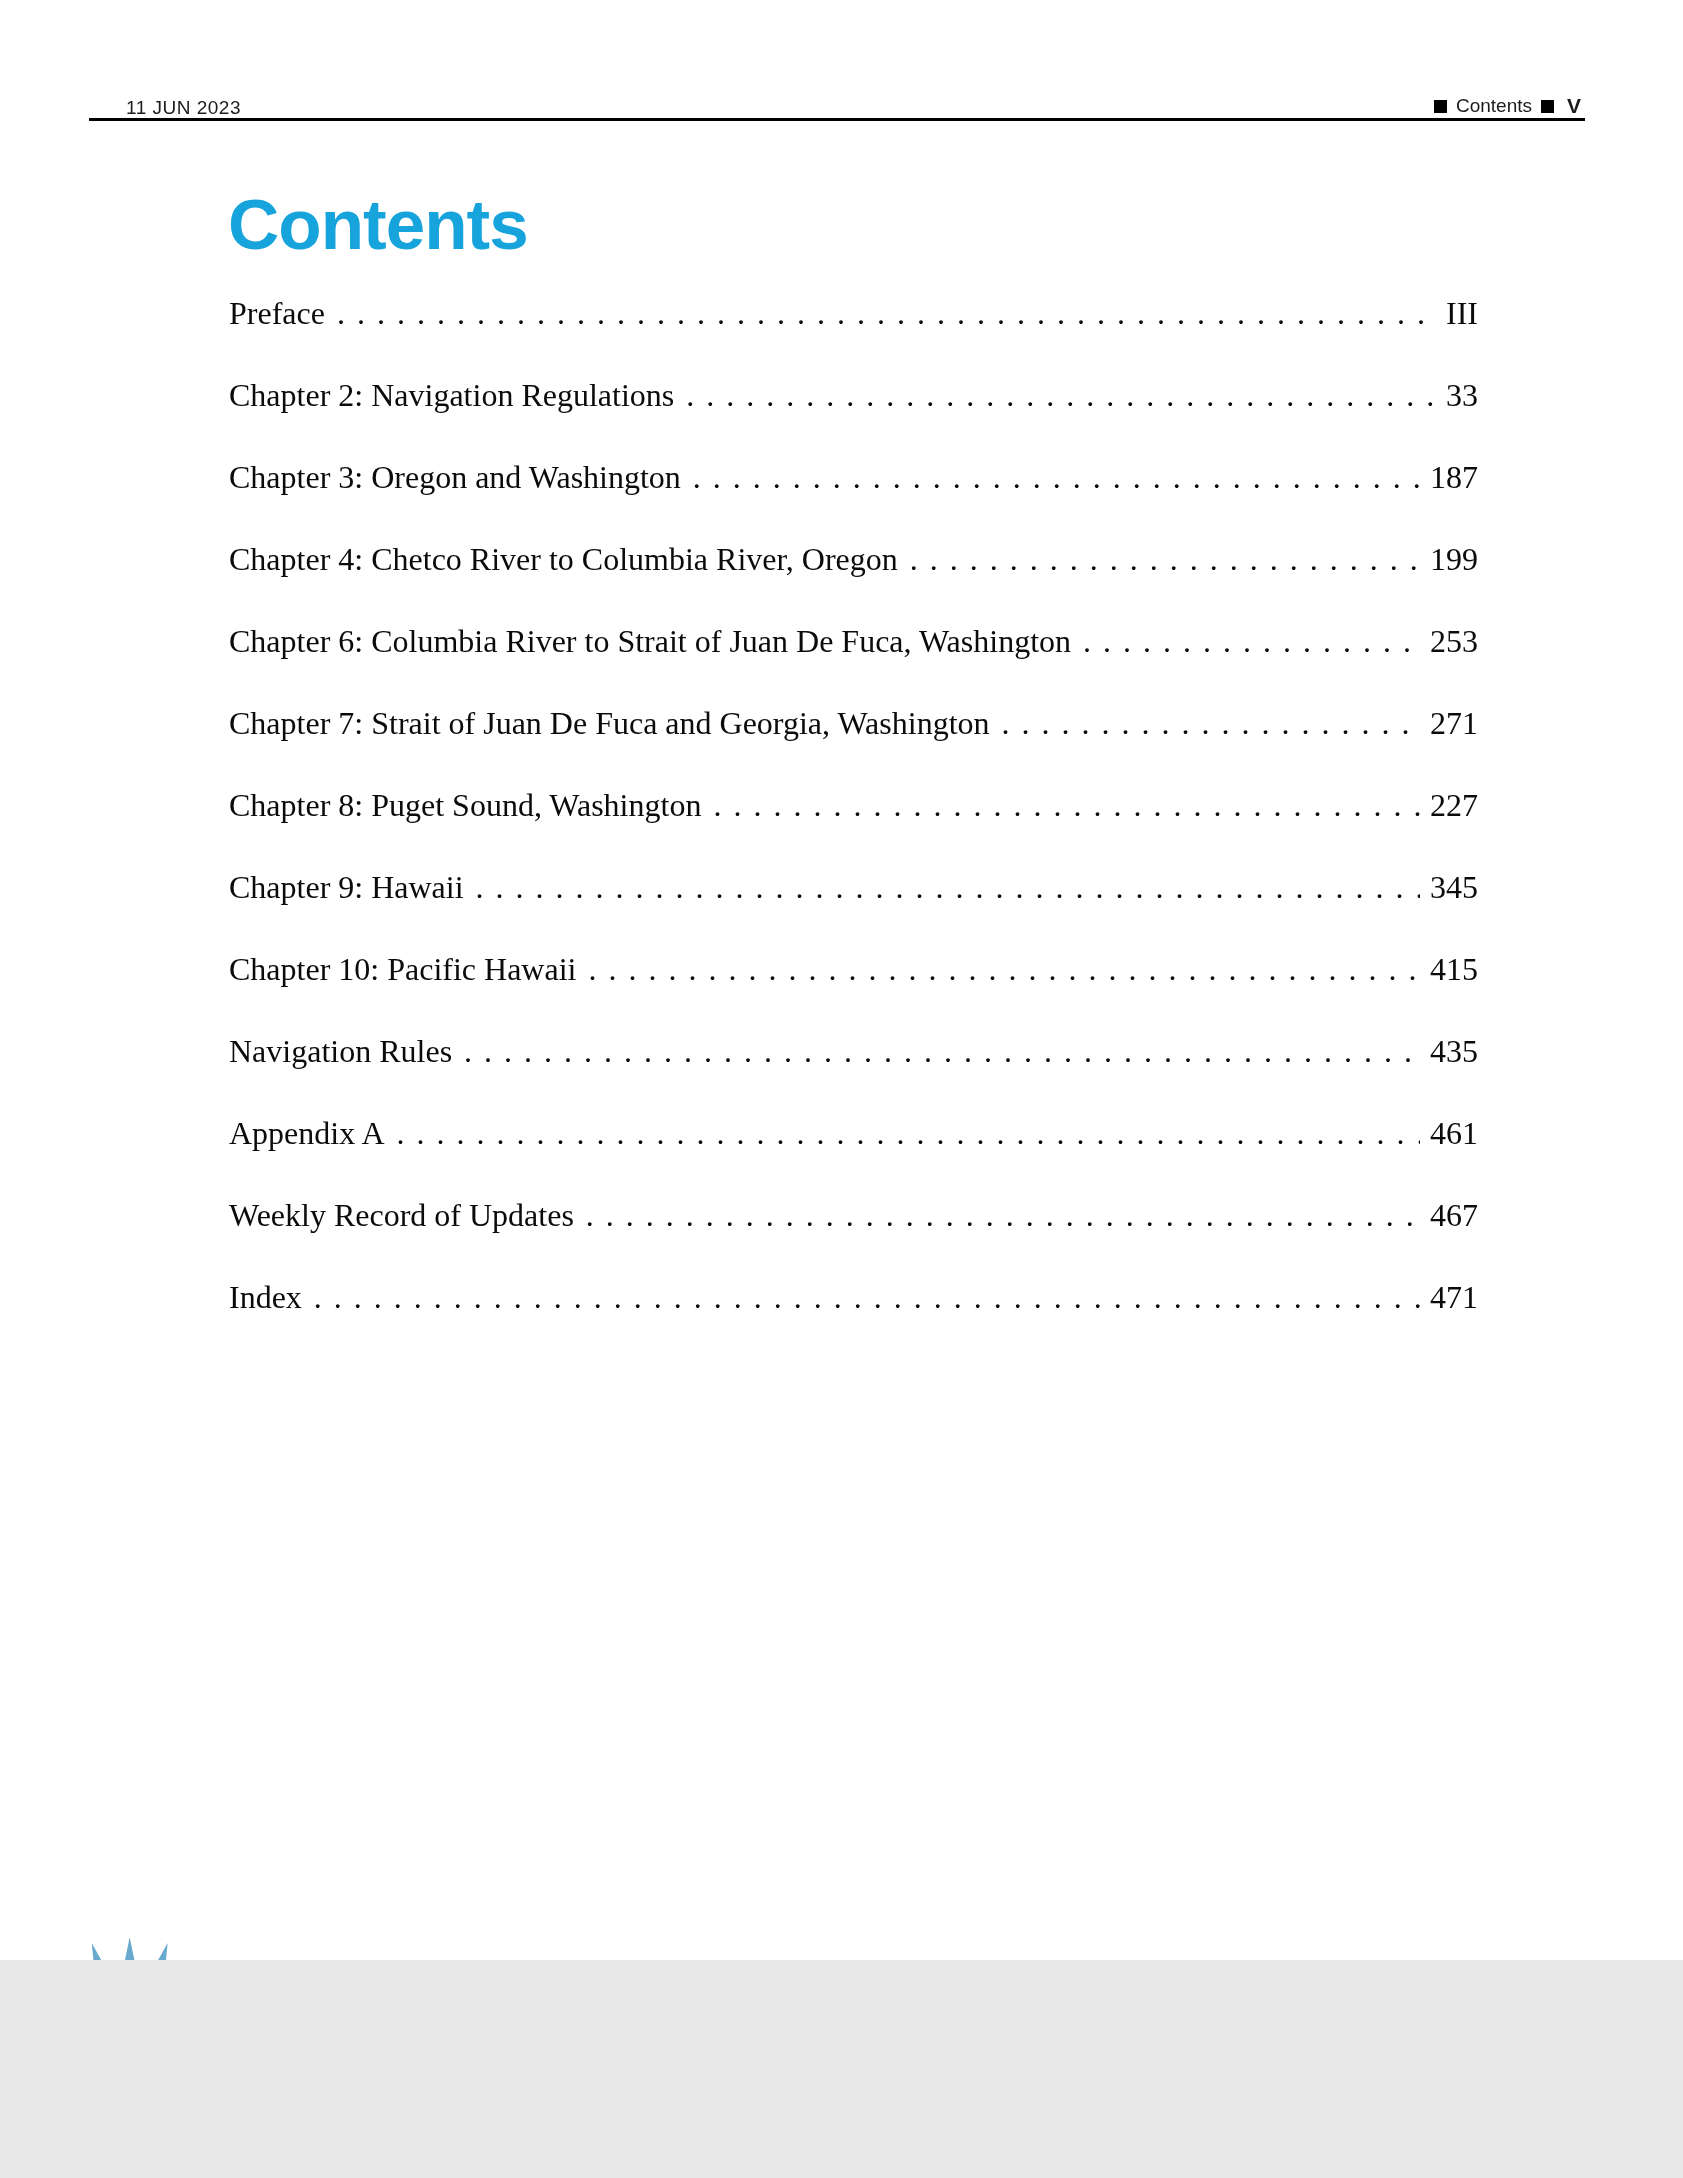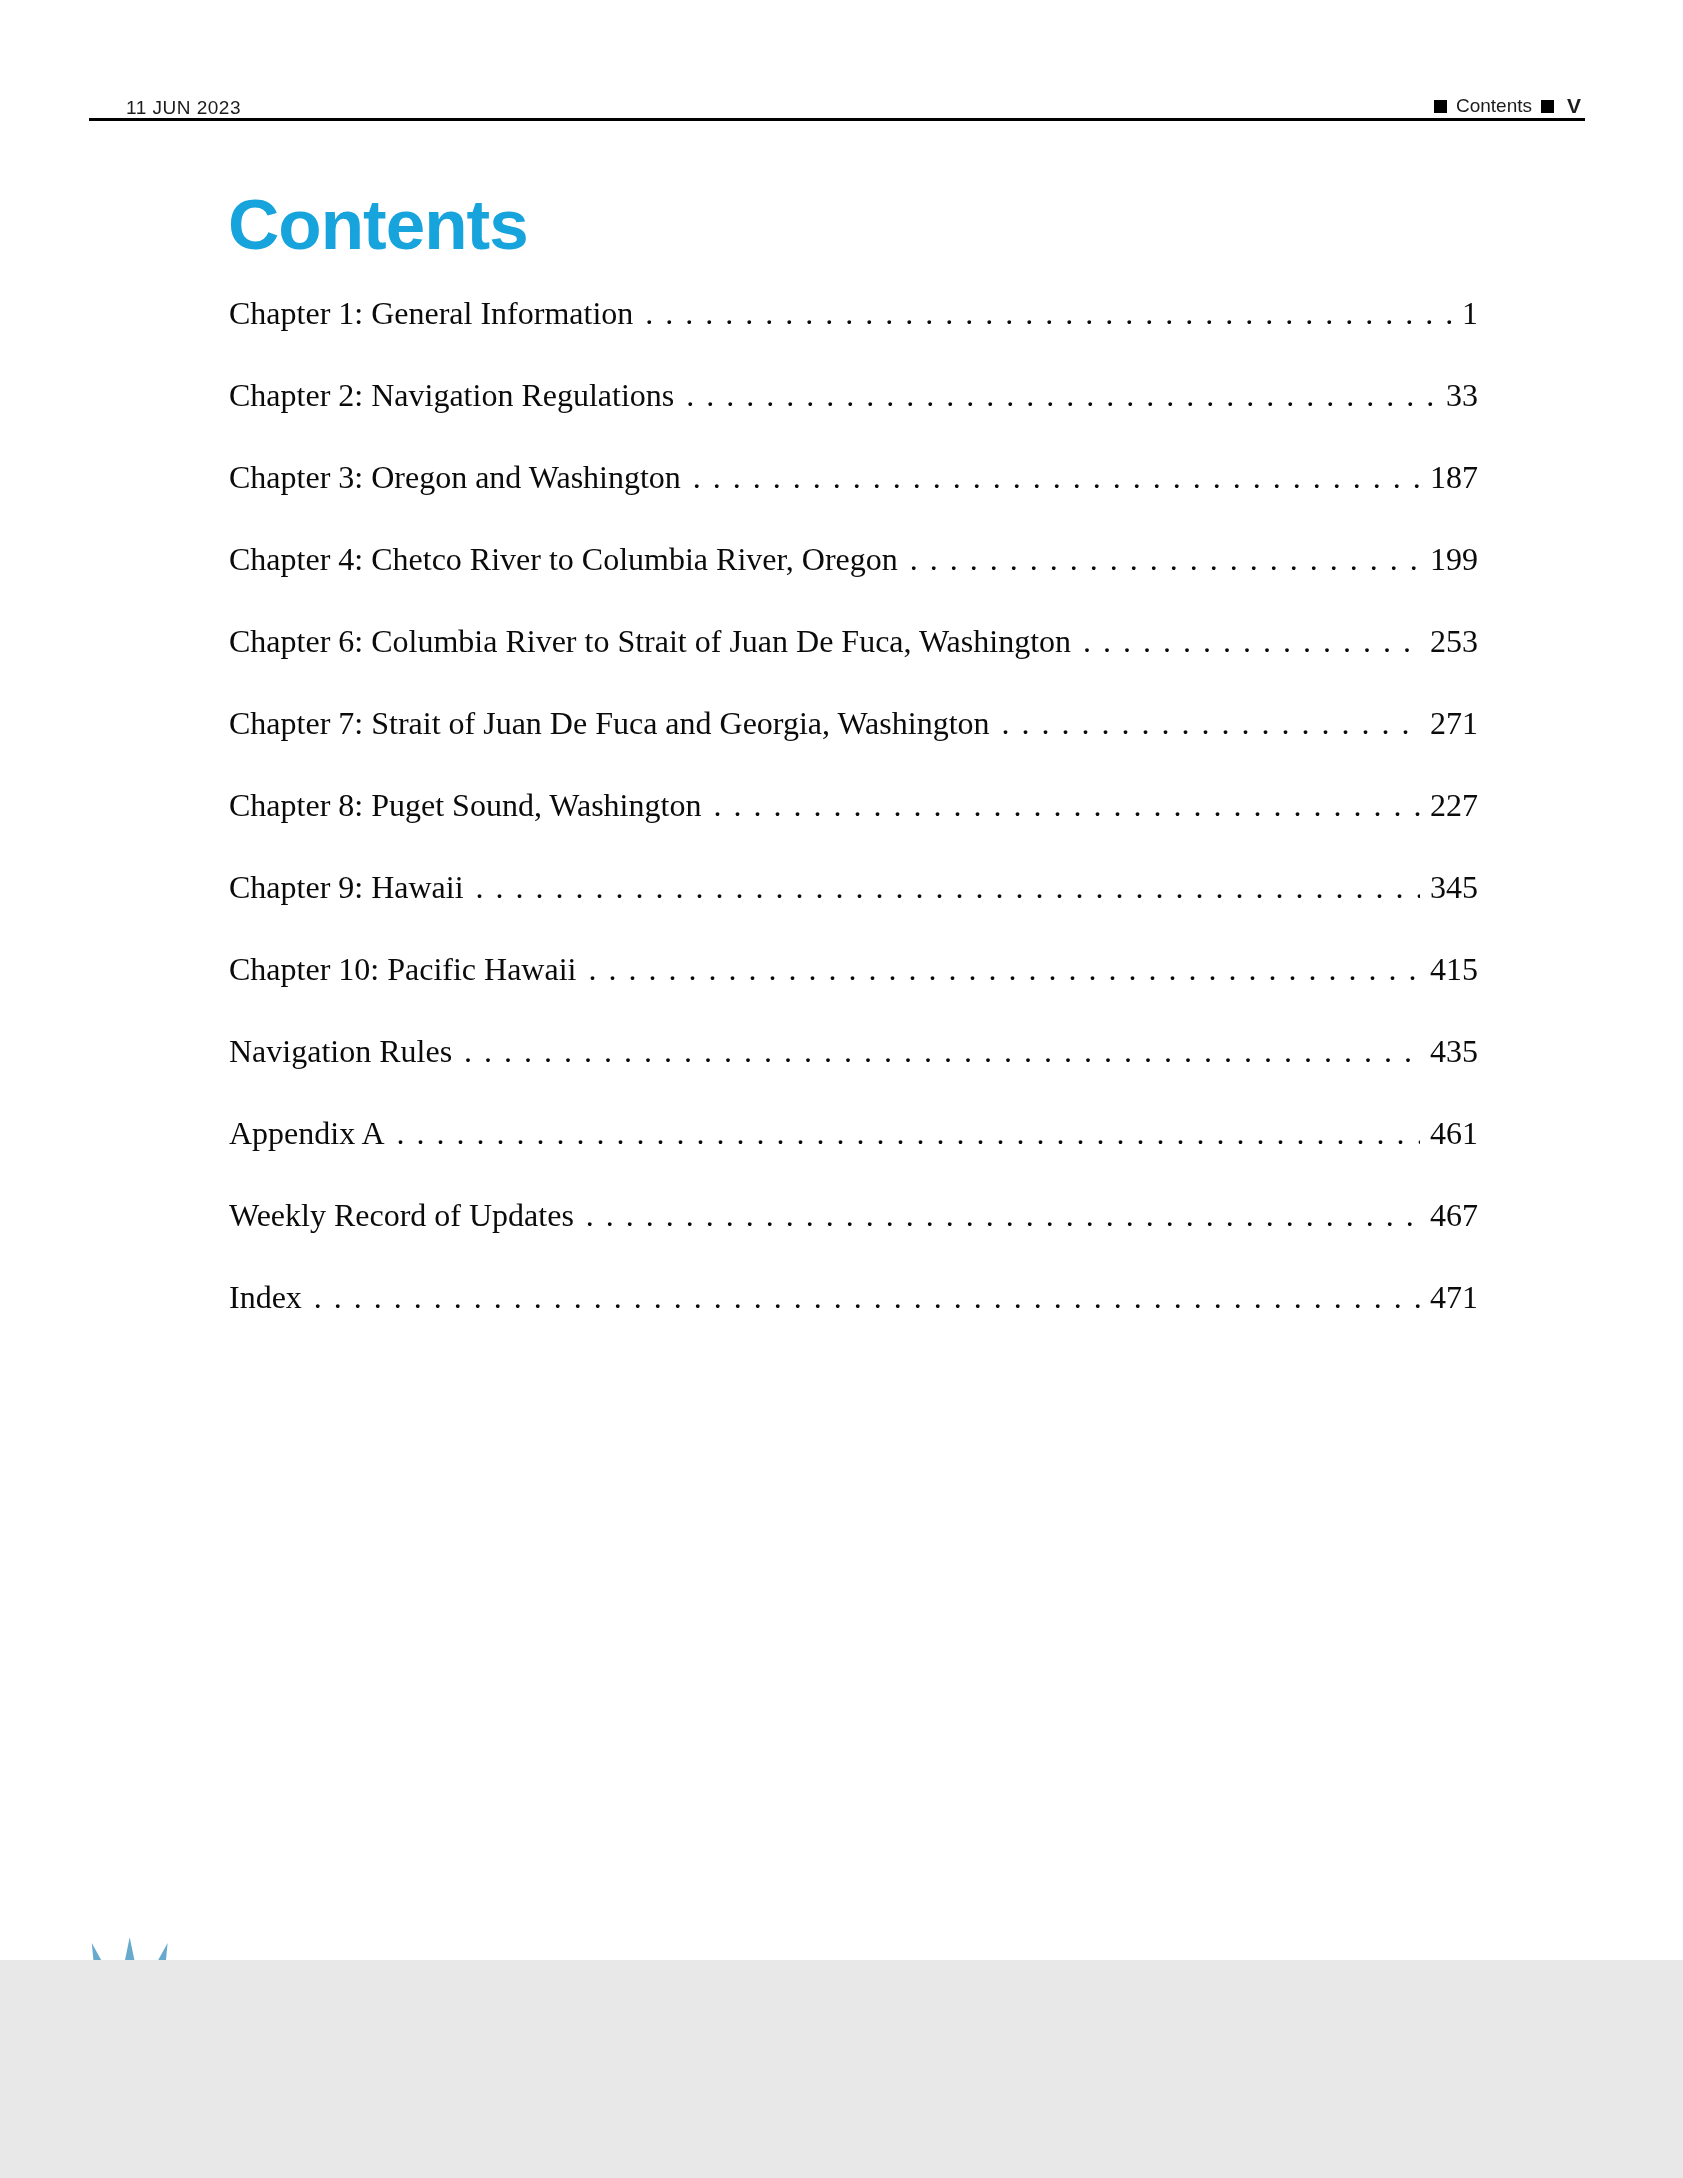--- a/index.html
+++ b/index.html
@@ -70,23 +70,23 @@
     <span>Contents</span>
     <span class="sq"></span>
     <span class="hdr-folio">V</span>
   </div>
   <div class="hdr-rule"></div>
 
   <div class="title">Contents</div>
 
   <div class="toc">
     <div class="toc-row">
-      <span class="toc-label">Chapter 1: General Information</span>
+      <span class="toc-label">Preface</span>
         <span class="toc-dots"></span>
-        <span class="toc-page">1</span>
+        <span class="toc-page">III</span>
     </div>
     <div class="toc-row">
       <span class="toc-label">Chapter 2: Navigation Regulations</span>
         <span class="toc-dots"></span>
         <span class="toc-page">33</span>
     </div>
     <div class="toc-row">
       <span class="toc-label">Chapter 3: Oregon and Washington</span>
         <span class="toc-dots"></span>
         <span class="toc-page">187</span>

